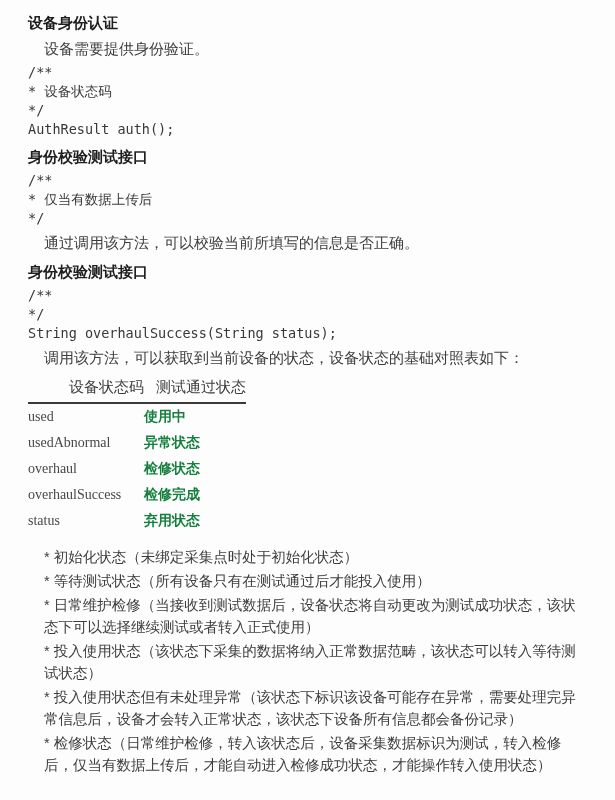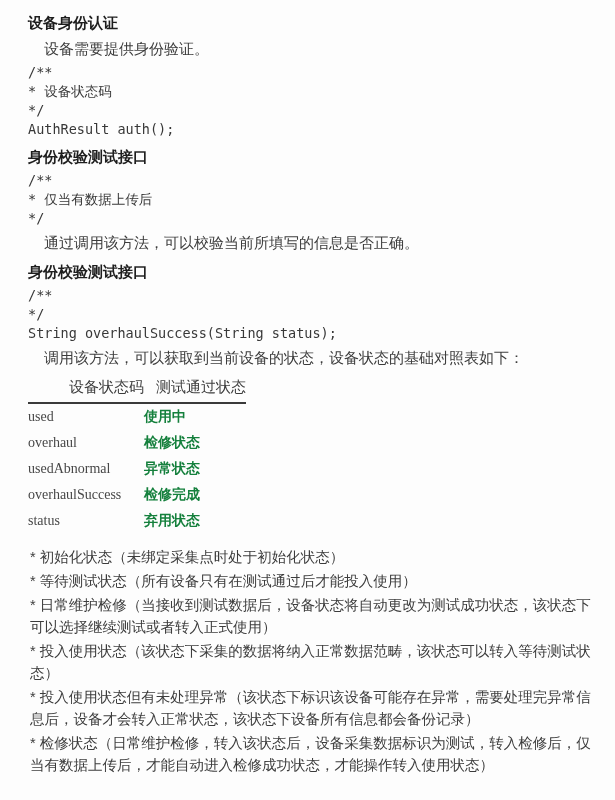--- a/index.html
+++ b/index.html
@@ -65,21 +65,21 @@
   td.code-cell {
     font-family: "Liberation Serif", "DejaVu Serif", serif;
     color: #474747;
     width: 116px;
   }
   td.desc-cell { color: #15803d; font-weight: bold; }
   .notes { margin-top: 4px; }
   .note-item {
     font-size: 14.5px;
     line-height: 22px;
-    margin: 2px 2px;
+    margin: 2px 16px;
     color: #3c3c3c;
   }
 </style>
 </head>
 <body>
 
 <div class="doc">
 
   <div class="sec-heading">设备身份认证</div>
   <p class="para">设备需要提供身份验证。</p>
@@ -112,26 +112,26 @@
         <th>设备状态码</th>
         <th>测试通过状态</th>
       </tr>
     </thead>
     <tbody>
       <tr>
         <td class="code-cell">used</td>
         <td class="desc-cell">使用中</td>
       </tr>
       <tr>
+        <td class="code-cell">usedAbnormal</td>
+        <td class="desc-cell">异常状态</td>
+      </tr>
+      <tr>
         <td class="code-cell">overhaul</td>
         <td class="desc-cell">检修状态</td>
-      </tr>
-      <tr>
-        <td class="code-cell">usedAbnormal</td>
-        <td class="desc-cell">异常状态</td>
       </tr>
       <tr>
         <td class="code-cell">overhaulSuccess</td>
         <td class="desc-cell">检修完成</td>
       </tr>
       <tr>
         <td class="code-cell">status</td>
         <td class="desc-cell">弃用状态</td>
       </tr>
     </tbody>

